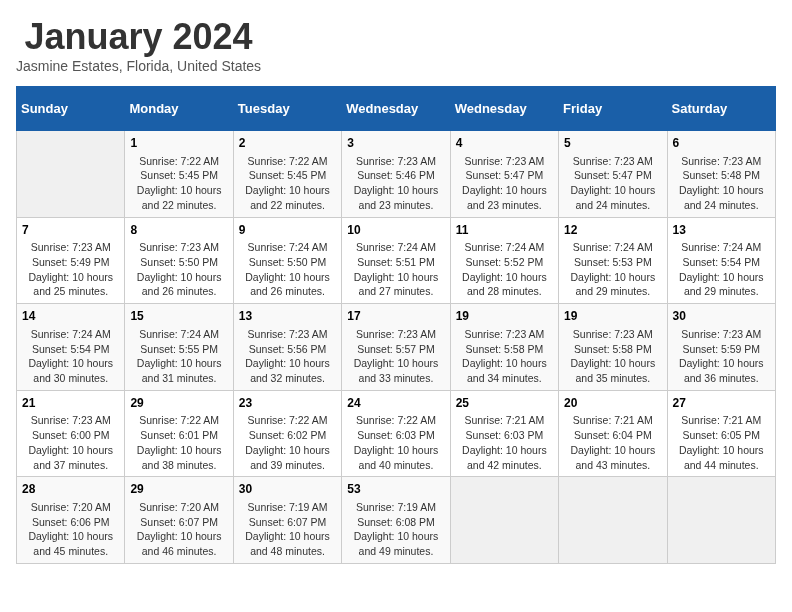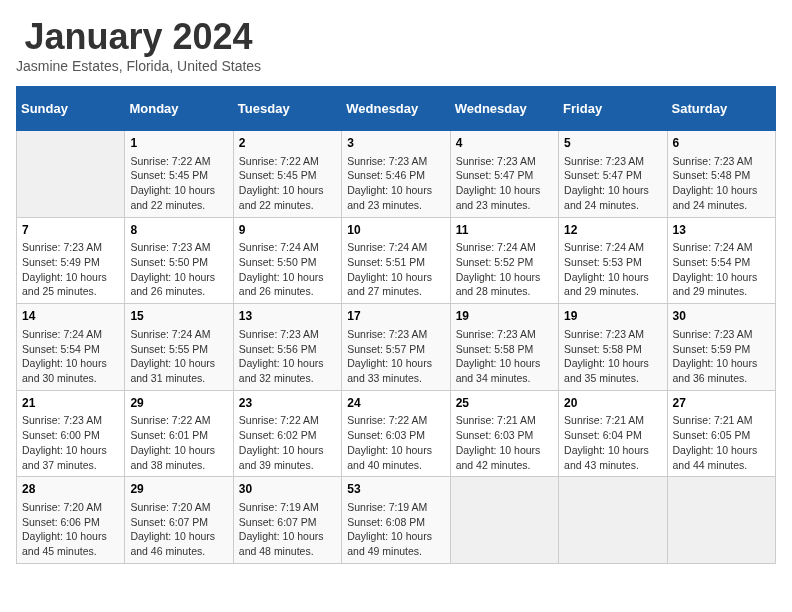--- a/index.html
+++ b/index.html
@@ -72,20 +72,21 @@
     }
     .day-num {
       font-weight: bold;
       font-size: 12px;
       display: block;
       margin-bottom: 2px;
     }
     .day-info {
       color: #333;
       font-size: 10.5px;
+      text-align: center;
     }
     .empty-cell {
       background: #f0f0f0 !important;
     }
   </style>
 </head>
 <body>
 
 <div class="header">
   <div class="title-block">

